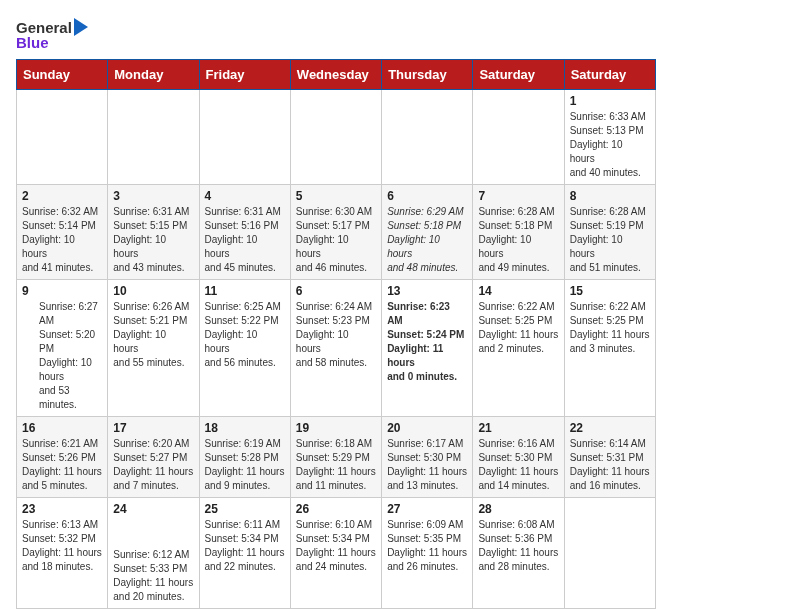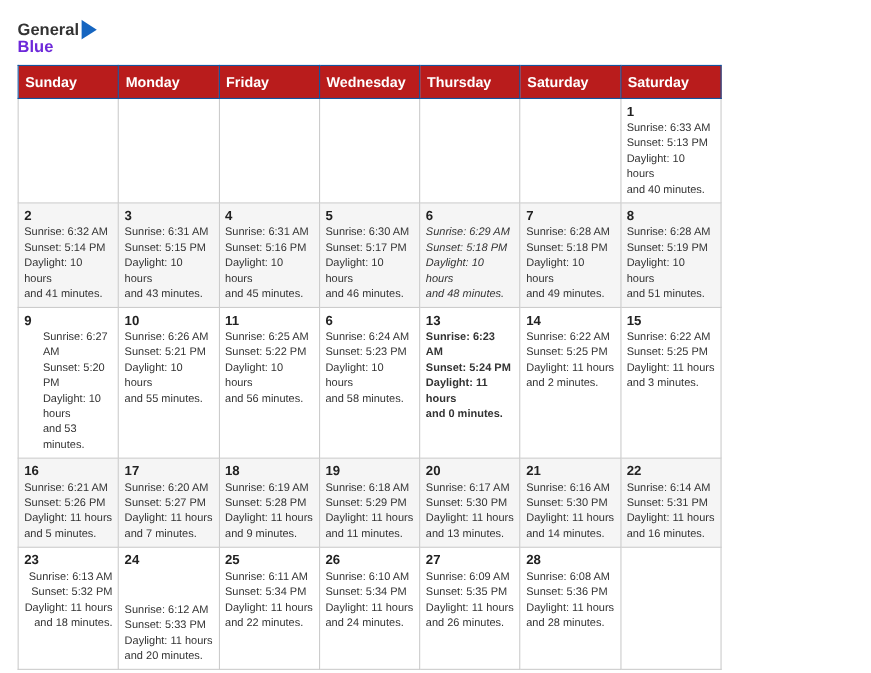--- a/index.html
+++ b/index.html
@@ -278,21 +278,21 @@
             <div class="day-num">22</div>
             <div class="day-info" style="white-space: pre-line;">Sunrise: 6:14 AM
 Sunset: 5:31 PM
 Daylight: 11 hours
 and 16 minutes.</div>
           </td>
         </tr>
         <tr>
           <td>
             <div class="day-num">23</div>
-            <div class="day-info" style="white-space: pre-line; text-align: right;">Sunrise: 6:13 AM
+            <div class="day-info" style="white-space: pre-line;">Sunrise: 6:13 AM
 Sunset: 5:32 PM
 Daylight: 11 hours
 and 18 minutes.</div>
           </td>
           <td>
             <div class="day-num">24</div>
             <div class="day-info" style="white-space: pre-line; margin-top: 32px;">Sunrise: 6:12 AM
 Sunset: 5:33 PM
 Daylight: 11 hours
 and 20 minutes.</div>

